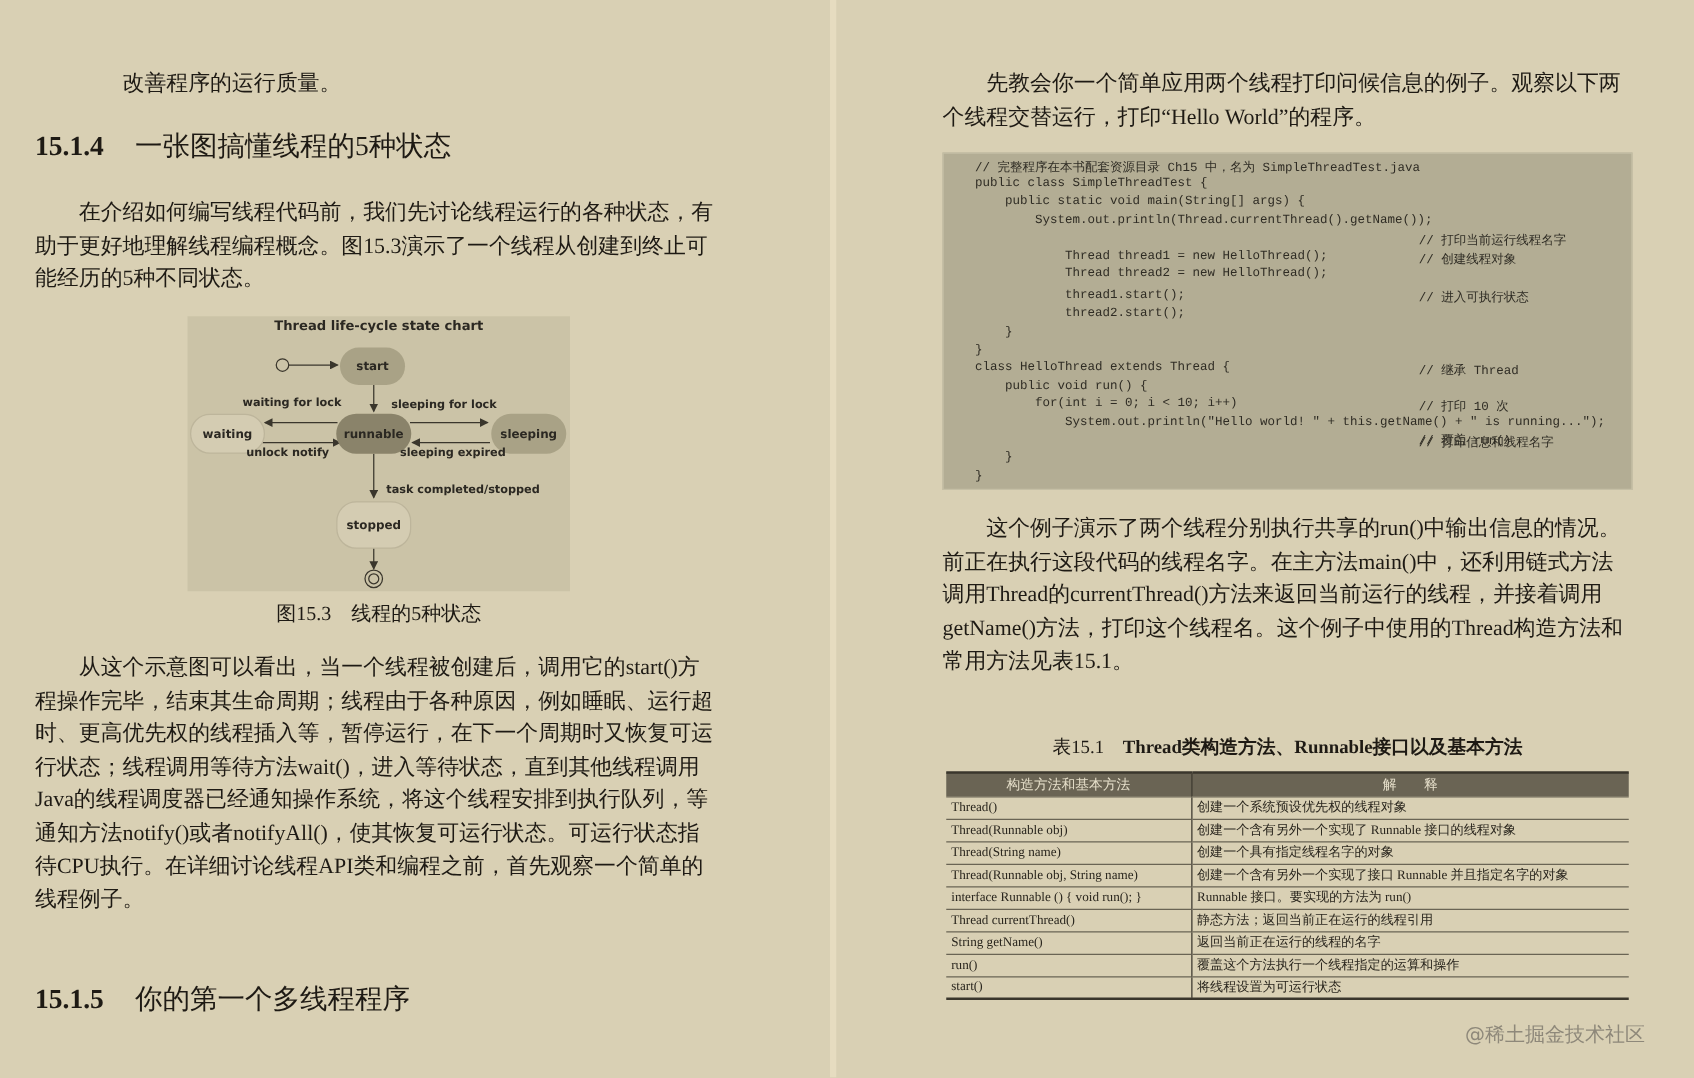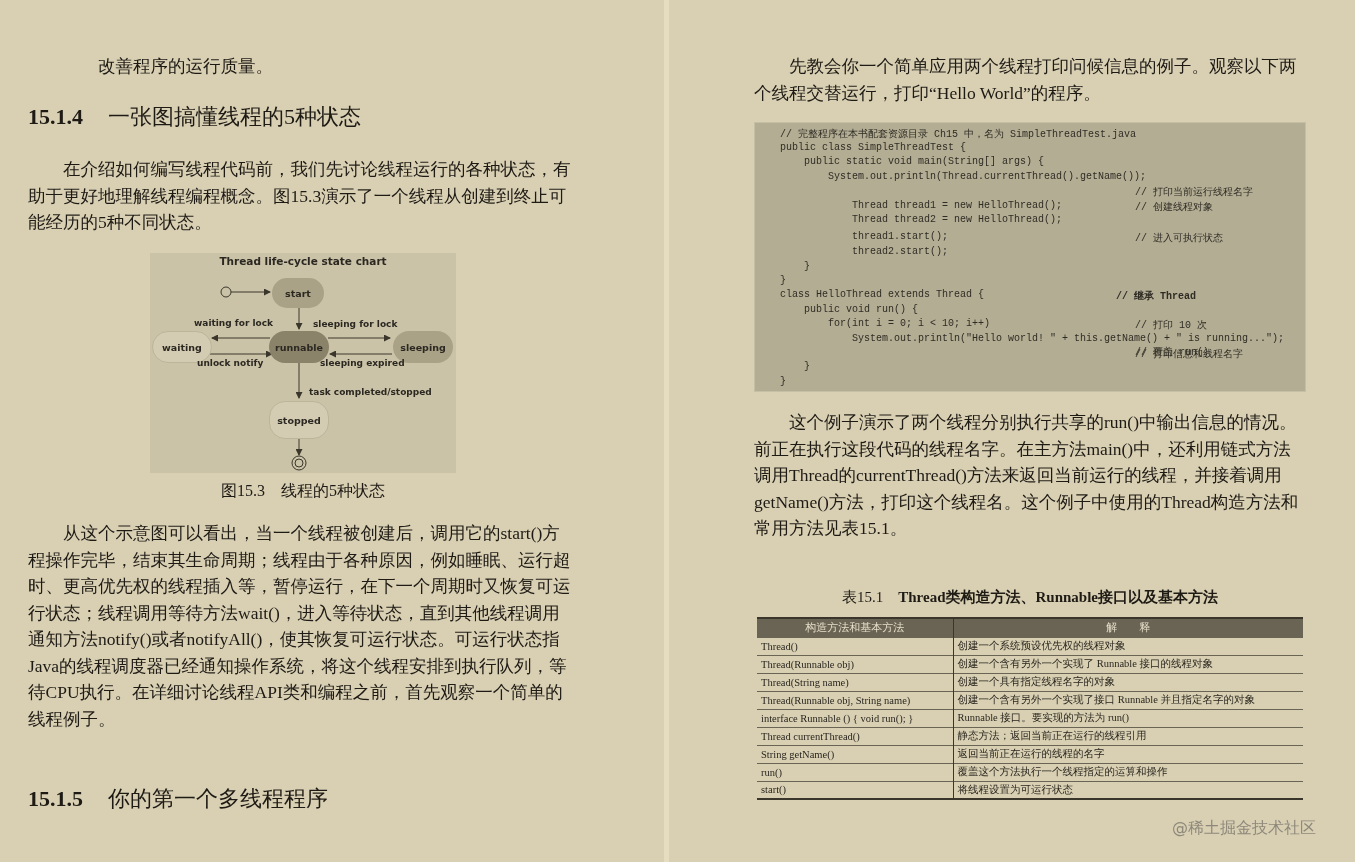--- a/index.html
+++ b/index.html
@@ -148,22 +148,22 @@
     <div class="lbl" style="left:170px; top:105px;">sleeping expired</div>
     <div class="lbl" style="left:159px; top:134px;">task completed/stopped</div>
   </div>
   <div class="fig-caption">图15.3　线程的5种状态</div>
 
   <div class="para" style="left:28px; top:520px; width:550px;">
     <span class="line indent">从这个示意图可以看出，当一个线程被创建后，调用它的start()方</span>
     <span class="line">程操作完毕，结束其生命周期；线程由于各种原因，例如睡眠、运行超</span>
     <span class="line">时、更高优先权的线程插入等，暂停运行，在下一个周期时又恢复可运</span>
     <span class="line">行状态；线程调用等待方法wait()，进入等待状态，直到其他线程调用</span>
+    <span class="line">Java的线程调度器已经通知操作系统，将这个线程安排到执行队列，等</span>
     <span class="line">通知方法notify()或者notifyAll()，使其恢复可运行状态。可运行状态指</span>
-    <span class="line">Java的线程调度器已经通知操作系统，将这个线程安排到执行队列，等</span>
     <span class="line">待CPU执行。在详细讨论线程API类和编程之前，首先观察一个简单的</span>
     <span class="line">线程例子。</span>
   </div>
 
   <div class="heading" style="left:28px; top:784px;">
     <span class="num">15.1.5</span><span>你的第一个多线程程序</span>
   </div>
 </div>
 
 <div class="para" style="left:754px; top:53px; width:552px;">
@@ -179,21 +179,21 @@
   <div class="cl" style="left:380px; top:62px;">// 打印当前运行线程名字</div>
   <div class="cl" style="left:25px; top:77px;">            Thread thread1 = new HelloThread();</div>
   <div class="cl" style="left:380px; top:77px;">// 创建线程对象</div>
   <div class="cl" style="left:25px; top:91px;">            Thread thread2 = new HelloThread();</div>
   <div class="cl" style="left:25px; top:108px;">            thread1.start();</div>
   <div class="cl" style="left:380px; top:108px;">// 进入可执行状态</div>
   <div class="cl" style="left:25px; top:123px;">            thread2.start();</div>
   <div class="cl" style="left:25px; top:138px;">    }</div>
   <div class="cl" style="left:25px; top:152px;">}</div>
   <div class="cl" style="left:25px; top:166px;">class HelloThread extends Thread {</div>
-  <div class="cl" style="left:361px; top:166px;font-weight:bold;">// 继承 Thread</div>
+  <div class="cl" style="left:380px; top:166px;">// 继承 Thread</div>
   <div class="cl" style="left:25px; top:181px;text-align:center;">    public void run() {</div>
   <div class="cl" style="left:380px; top:181px;margin-top:41px;">// 覆盖 run()</div>
   <div class="cl" style="left:25px; top:195px;">        for(int i = 0; i &lt; 10; i++)</div>
   <div class="cl" style="left:380px; top:195px;">// 打印 10 次</div>
   <div class="cl" style="left:25px; top:210px;">            System.out.println("Hello world! " + this.getName() + " is running...");</div>
   <div class="cl" style="left:380px; top:224px;">// 打印信息和线程名字</div>
   <div class="cl" style="left:25px; top:238px;">    }</div>
   <div class="cl" style="left:25px; top:253px;">}</div>
 </div>
 

